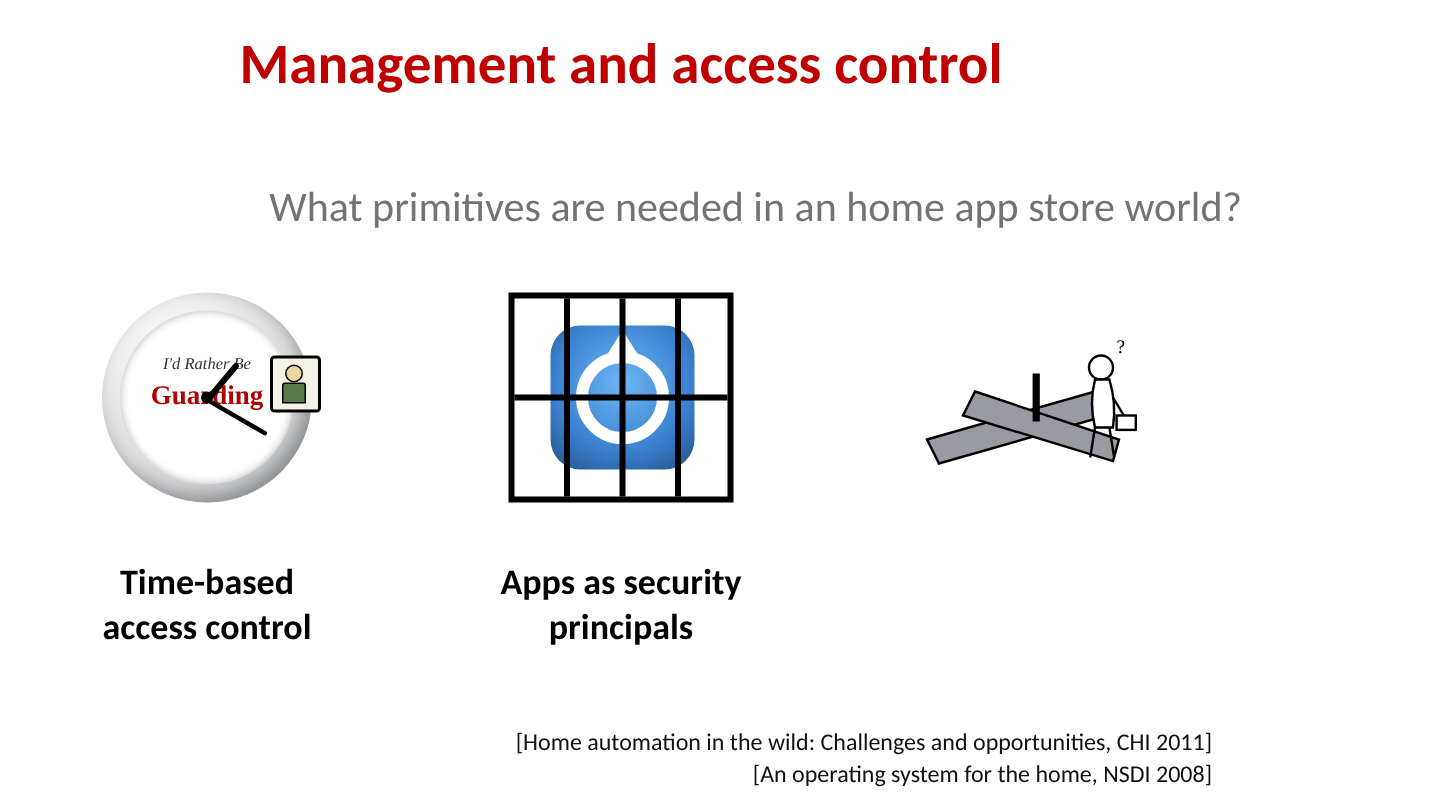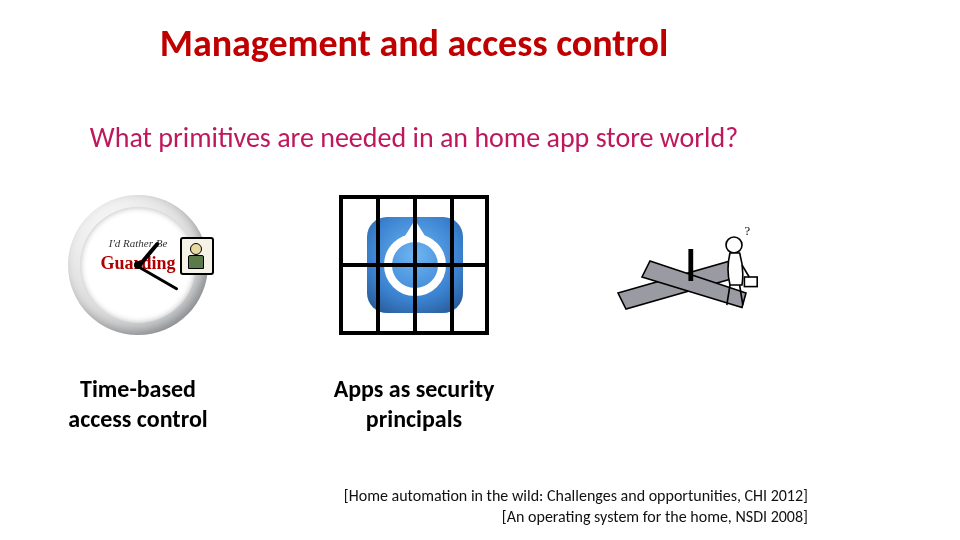--- a/index.html
+++ b/index.html
@@ -25,24 +25,24 @@
     text-align: center;
     font-size: 38px;
     font-weight: 700;
     color: #c00000;
   }
   .subtitle {
     position: absolute;
     top: 120px;
     left: 0;
     width: 100%;
-    text-align: center;
+    text-align: right;
     font-size: 28px;
     font-weight: 400;
-    color: #be185d;
+    color: #737373;
   }
   .row {
     position: absolute;
     top: 190px;
     left: 0;
     width: 100%;
     display: flex;
     justify-content: space-around;
     align-items: flex-start;
   }
@@ -295,17 +295,17 @@
 
             <text x="168" y="38" font-size="16" font-family="Georgia" fill="#000">?</text>
           </svg>
         </div>
       </div>
     </div>
 
   </div>
 
   <div class="refs">
-    <div>[Home automation in the wild: Challenges and opportunities, CHI 2012]</div>
+    <div>[Home automation in the wild: Challenges and opportunities, CHI 2011]</div>
     <div>[An operating system for the home, NSDI 2008]</div>
   </div>
 
 </div>
 
 </body></html>

